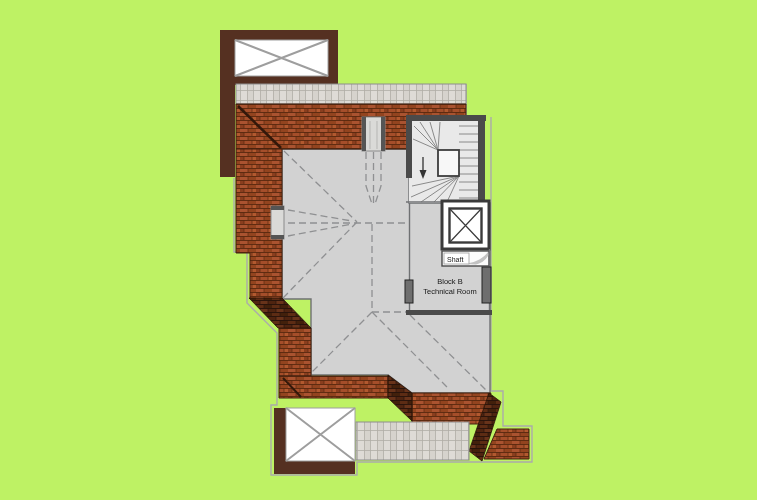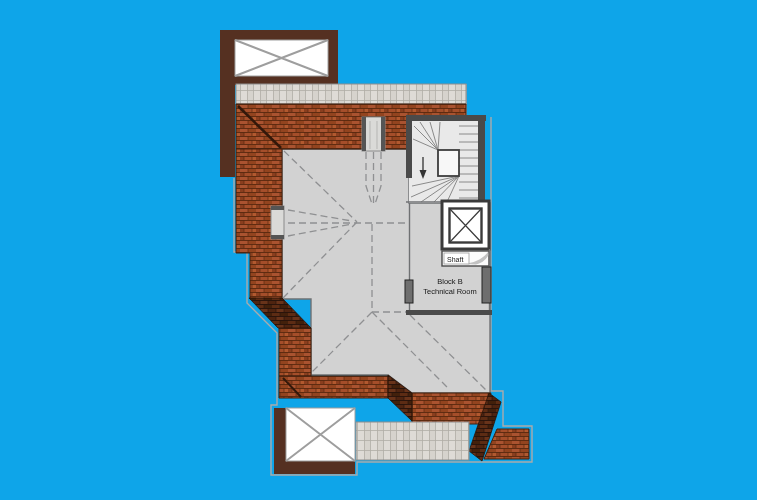--- a/index.html
+++ b/index.html
@@ -1,16 +1,16 @@
 <!DOCTYPE html>
 <html><head>
 <meta charset="utf-8">
 <style>
   html,body{margin:0;padding:0;background:#ffffff;}
-  .stage{position:relative;width:757px;height:500px;background:#0ea5e9;overflow:hidden;
+  .stage{position:relative;width:757px;height:500px;background:#bef264;overflow:hidden;
          font-family:"Liberation Sans",sans-serif;}
   svg{display:block;}
   .dash{fill:none;stroke:#8f9092;stroke-width:1.3;stroke-dasharray:7 4;}
   .oline{fill:none;stroke:#ababab;stroke-width:1.4;}
   .tread{stroke:#8a8a8a;stroke-width:1;fill:none;}
   .brick{fill:url(#pbrick);stroke:#42210f;stroke-width:1;}
   .brickdark{fill:url(#pbrickdark);stroke:#2a1306;stroke-width:0.8;}
   .pav{fill:url(#ppav);stroke:#8d8d8d;stroke-width:1;}
   .wall{fill:#4a4a4a;}
   .brown{fill:#553021;}

